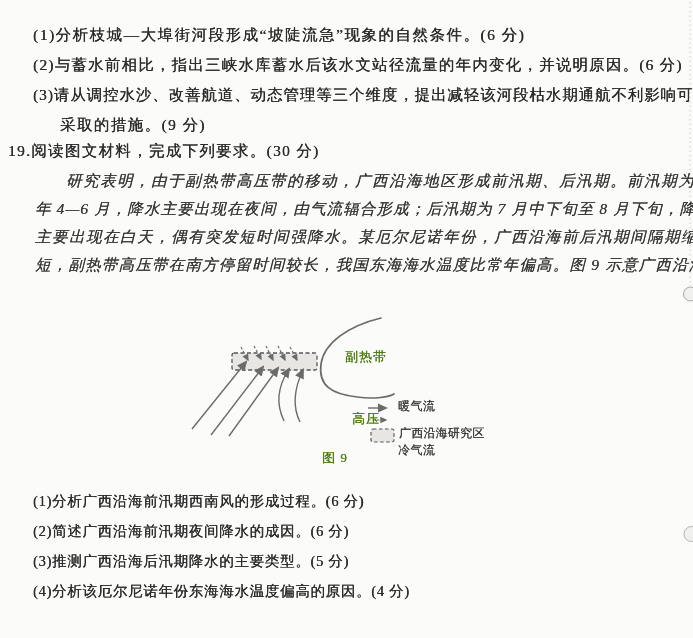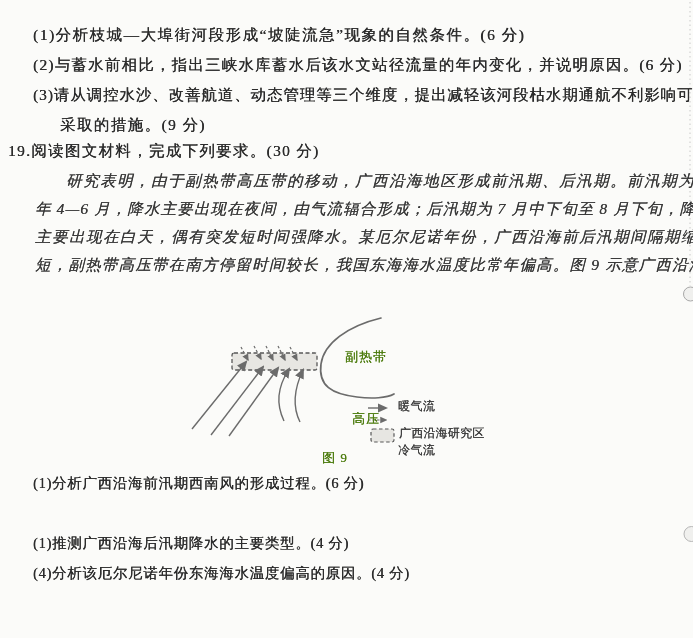--- a/index.html
+++ b/index.html
@@ -19,21 +19,21 @@
     text-shadow:0.3px 0 0 currentColor;
   }
   .q{font-size:15.5px;letter-spacing:1.3px;}
   .mat{
     font-size:15.5px;letter-spacing:1.5px;
     font-style:italic;color:#3a3a3a;
     text-shadow:0.2px 0 0 currentColor;
   }
   .figtext{font-size:13px;letter-spacing:1px;color:#4d7c0f;text-shadow:0.2px 0 0 currentColor;}
   .legtext{font-size:12px;letter-spacing:0.4px;color:#3d3d3d;text-shadow:0.2px 0 0 currentColor;font-family:Liberation Mono, monospace;}
-  .qb{font-size:14.5px;letter-spacing:0.7px;}
+  .qb{font-size:14.5px;letter-spacing:0.7px;margin-top:18px;}
   svg.fig{position:absolute;left:0;top:0;pointer-events:none;}
 </style>
 </head>
 <body>
 
 <div class="page">
 
   <svg class="fig" width="693" height="638" viewBox="0 0 693 638">
     <defs>
       <marker id="ah" viewBox="0 0 10 10" refX="8" refY="5" markerWidth="7.5" markerHeight="7.5" orient="auto">
@@ -85,16 +85,17 @@
   <div class="t figtext" style="left:345px;top:350px;">副热带</div>
   <div class="t figtext" style="left:352px;top:364px;margin-top:48px;">高压</div>
 
   <div class="t legtext" style="left:398px;top:401px;">暖气流</div>
   <div class="t legtext" style="left:398px;top:413px;margin-top:32px;">冷气流</div>
   <div class="t legtext" style="left:399px;top:428px;letter-spacing:0.2px;">广西沿海研究区</div>
 
   <div class="t figtext" style="left:322px;top:451px;">图 9</div>
 
   <div class="t q qb" style="left:33px;top:475px;">(1)分析广西沿海前汛期西南风的形成过程。(6 分)</div>
-  <div class="t q qb" style="left:33px;top:535px;">(1)推测广西沿海后汛期降水的主要类型。(4 分)</div>
+  <div class="t q qb" style="left:33px;top:505px;">(2)简述广西沿海前汛期夜间降水的成因。(6 分)</div>
+  <div class="t q qb" style="left:33px;top:535px;">(3)推测广西沿海后汛期降水的主要类型。(5 分)</div>
   <div class="t q qb" style="left:33px;top:565px;">(4)分析该厄尔尼诺年份东海海水温度偏高的原因。(4 分)</div>
 
 </div>
 
 </body></html>

